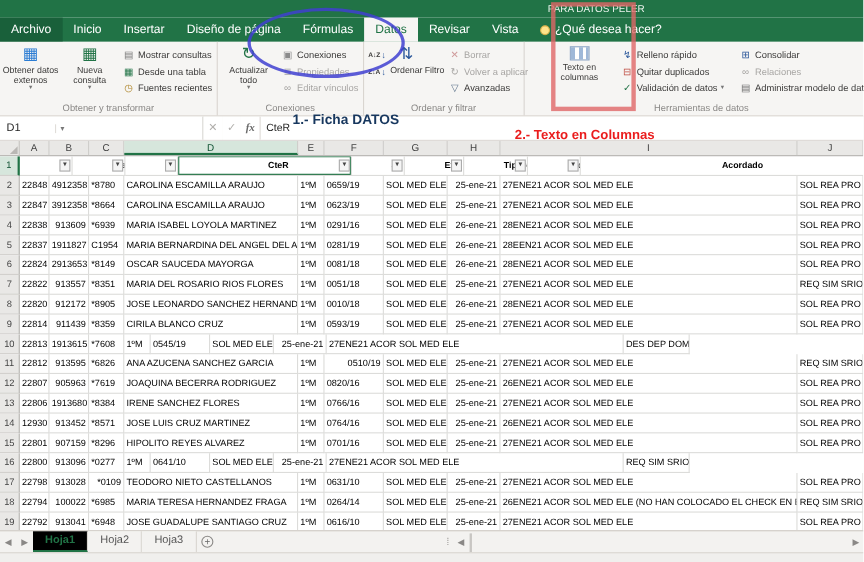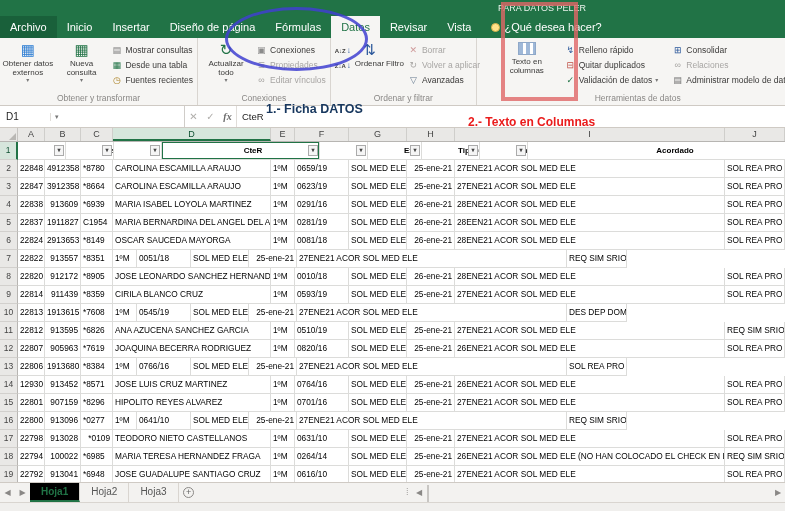--- a/index.html
+++ b/index.html
@@ -340,20 +340,21 @@
         <div class="cell" style="width: 58px;">SOL MED ELE</div>
         <div class="cell ar" style="width: 48px;">26-ene-21</div>
         <div class="cell" style="width: 270px;">28ENE21 ACOR SOL MED ELE</div>
         <div class="cell" style="width: 60px;">SOL REA PRO</div>
       </div>
       <div class="grow">
         <span class="rownum">7</span>
         <div class="cell ar" style="width: 27px;">22822</div>
         <div class="cell ar" style="width: 36px;">913557</div>
         <div class="cell" style="width: 32px;">*8351</div>
+        <div class="cell" style="width: 158px;">MARIA DEL ROSARIO RIOS FLORES</div>
         <div class="cell" style="width: 24px;">1ºM</div>
         <div class="cell" style="width: 54px;">0051/18</div>
         <div class="cell" style="width: 58px;">SOL MED ELE</div>
         <div class="cell ar" style="width: 48px;">25-ene-21</div>
         <div class="cell" style="width: 270px;">27ENE21 ACOR SOL MED ELE</div>
         <div class="cell" style="width: 60px;">REQ SIM SRIO (C</div>
       </div>
       <div class="grow">
         <span class="rownum">8</span>
         <div class="cell ar" style="width: 27px;">22820</div>
@@ -392,21 +393,21 @@
         <div class="cell" style="width: 270px;">27ENE21 ACOR SOL MED ELE</div>
         <div class="cell" style="width: 60px;">DES DEP DOM</div>
       </div>
       <div class="grow">
         <span class="rownum">11</span>
         <div class="cell ar" style="width: 27px;">22812</div>
         <div class="cell ar" style="width: 36px;">913595</div>
         <div class="cell" style="width: 32px;">*6826</div>
         <div class="cell" style="width: 158px;">ANA AZUCENA SANCHEZ GARCIA</div>
         <div class="cell" style="width: 24px;">1ºM</div>
-        <div class="cell" style="width: 54px;">0510/19</div>
+        <div class="cell" style="width: 54px; text-align: right;">0510/19</div>
         <div class="cell" style="width: 58px;">SOL MED ELE</div>
         <div class="cell ar" style="width: 48px;">25-ene-21</div>
         <div class="cell" style="width: 270px;">27ENE21 ACOR SOL MED ELE</div>
         <div class="cell" style="width: 60px;">REQ SIM SRIO (C</div>
       </div>
       <div class="grow">
         <span class="rownum">12</span>
         <div class="cell ar" style="width: 27px;">22807</div>
         <div class="cell ar" style="width: 36px;">905963</div>
         <div class="cell" style="width: 32px;">*7619</div>
@@ -416,20 +417,21 @@
         <div class="cell" style="width: 58px;">SOL MED ELE</div>
         <div class="cell ar" style="width: 48px;">25-ene-21</div>
         <div class="cell" style="width: 270px;">26ENE21 ACOR SOL MED ELE</div>
         <div class="cell" style="width: 60px;">SOL REA PRO</div>
       </div>
       <div class="grow">
         <span class="rownum">13</span>
         <div class="cell ar" style="width: 27px;">22806</div>
         <div class="cell ar" style="width: 36px;">1913680</div>
         <div class="cell" style="width: 32px;">*8384</div>
+        <div class="cell" style="width: 158px;">IRENE SANCHEZ FLORES</div>
         <div class="cell" style="width: 24px;">1ºM</div>
         <div class="cell" style="width: 54px;">0766/16</div>
         <div class="cell" style="width: 58px;">SOL MED ELE</div>
         <div class="cell ar" style="width: 48px;">25-ene-21</div>
         <div class="cell" style="width: 270px;">27ENE21 ACOR SOL MED ELE</div>
         <div class="cell" style="width: 60px;">SOL REA PRO</div>
       </div>
       <div class="grow">
         <span class="rownum">14</span>
         <div class="cell ar" style="width: 27px;">12930</div>

